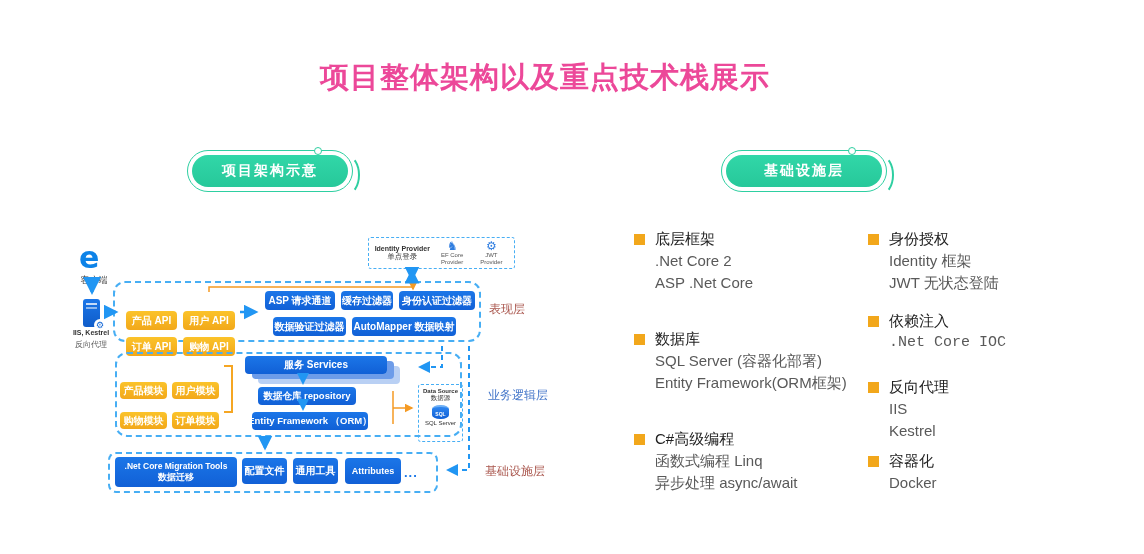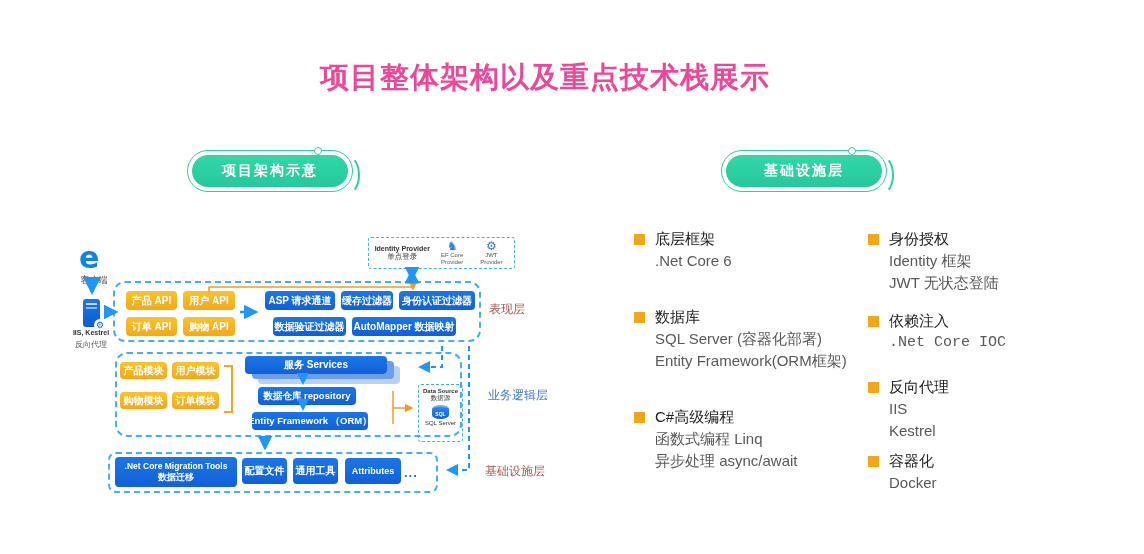--- a/index.html
+++ b/index.html
@@ -17,21 +17,21 @@
   .badge::before { content:''; position:absolute; top:-4px; right:30px; width:6px; height:6px;
     border:1.5px solid #2ecfa1; border-radius:50%; background:#fff; }
   .badge::after { content:''; position:absolute; right:-8px; top:4px; width:22px; height:36px;
     border:2px solid transparent; border-right-color:#2ecfa1; border-radius:50%; }
   .badge-left { left:187px; top:150px; width:166px; }
   .badge-right { left:721px; top:150px; width:166px; }
 
   
   .ybox { position:absolute; background:linear-gradient(180deg,#fbc32a,#f2a81a); color:#fff;
     font-weight:700; font-size:10px; border-radius:4px; display:flex; align-items:center;
-    justify-content:center; white-space:nowrap; }
+    justify-content:center; white-space:nowrap;margin-top:20px; }
   .bbox { position:absolute; background:linear-gradient(180deg,#1b76e8,#1160d6); color:#fff;
     font-weight:700; font-size:10px; border-radius:4px; display:flex; align-items:center;
     justify-content:center; white-space:nowrap; }
   .dashed-box { position:absolute; border:2px dashed #47aef4; border-radius:12px; }
   .layer-label { position:absolute; font-size:12px; white-space:nowrap; }
   .lab-red { color:#aa574e; }
   .lab-blue { color:#4376c9; }
 
   
   .edge-icon { position:absolute; left:79px; top:240px; font-size:30px; font-weight:800;
@@ -190,21 +190,22 @@
     <path d="M393,391 L393,424" stroke="#f59a23" stroke-width="1.5" fill="none"></path>
     <path d="M393,408 L412,408" stroke="#f59a23" stroke-width="1.5" fill="none" marker-end="url(#mo)"></path>
   </svg>
 
   <div class="stack-col stack-col-1">
     <div class="stack-item" style="margin-bottom:34px;">
       <div class="stack-title-row">
         <span class="bullet"></span>
         <span class="stack-title">底层框架</span>
       </div>
-      <div class="stack-line">.Net Core 6</div>
+      <div class="stack-line">.Net Core 2</div>
+      <div class="stack-line">ASP .Net Core</div>
     </div>
     <div class="stack-item" style="margin-bottom:34px;">
       <div class="stack-title-row">
         <span class="bullet"></span>
         <span class="stack-title">数据库</span>
       </div>
       <div class="stack-line">SQL Server (容器化部署)</div>
       <div class="stack-line">Entity Framework(ORM框架)</div>
     </div>
     <div class="stack-item">

